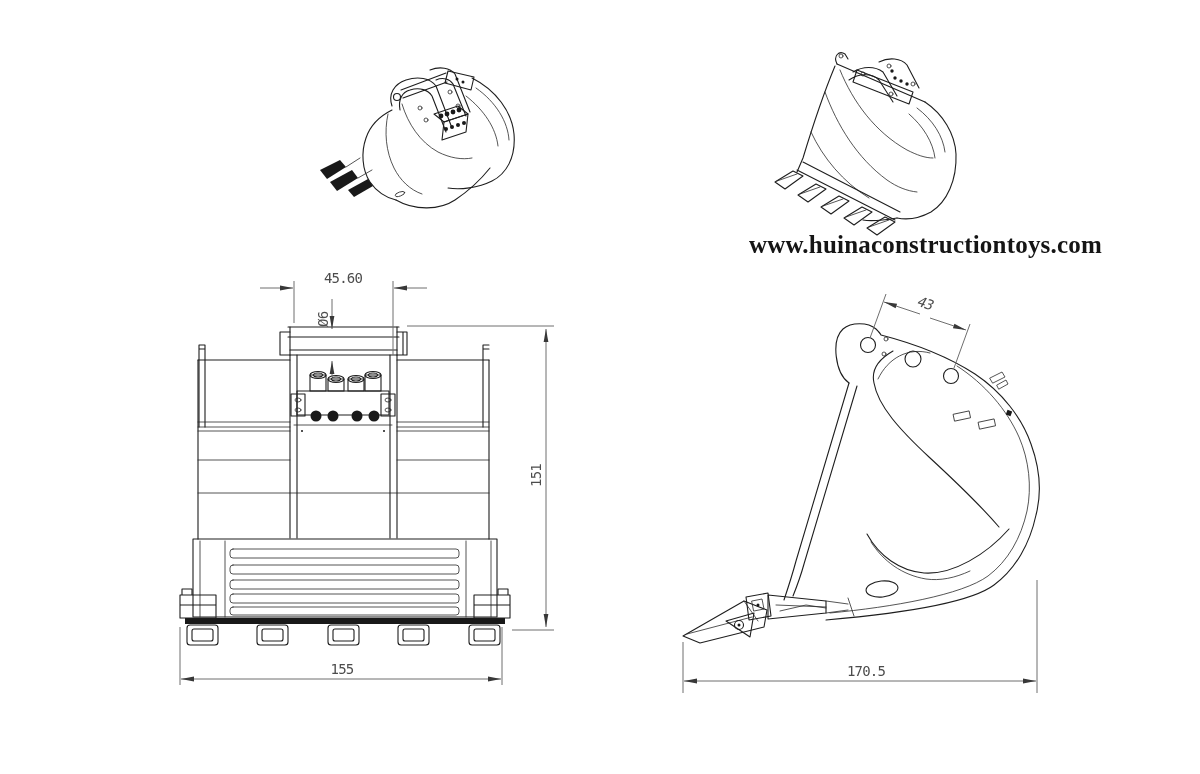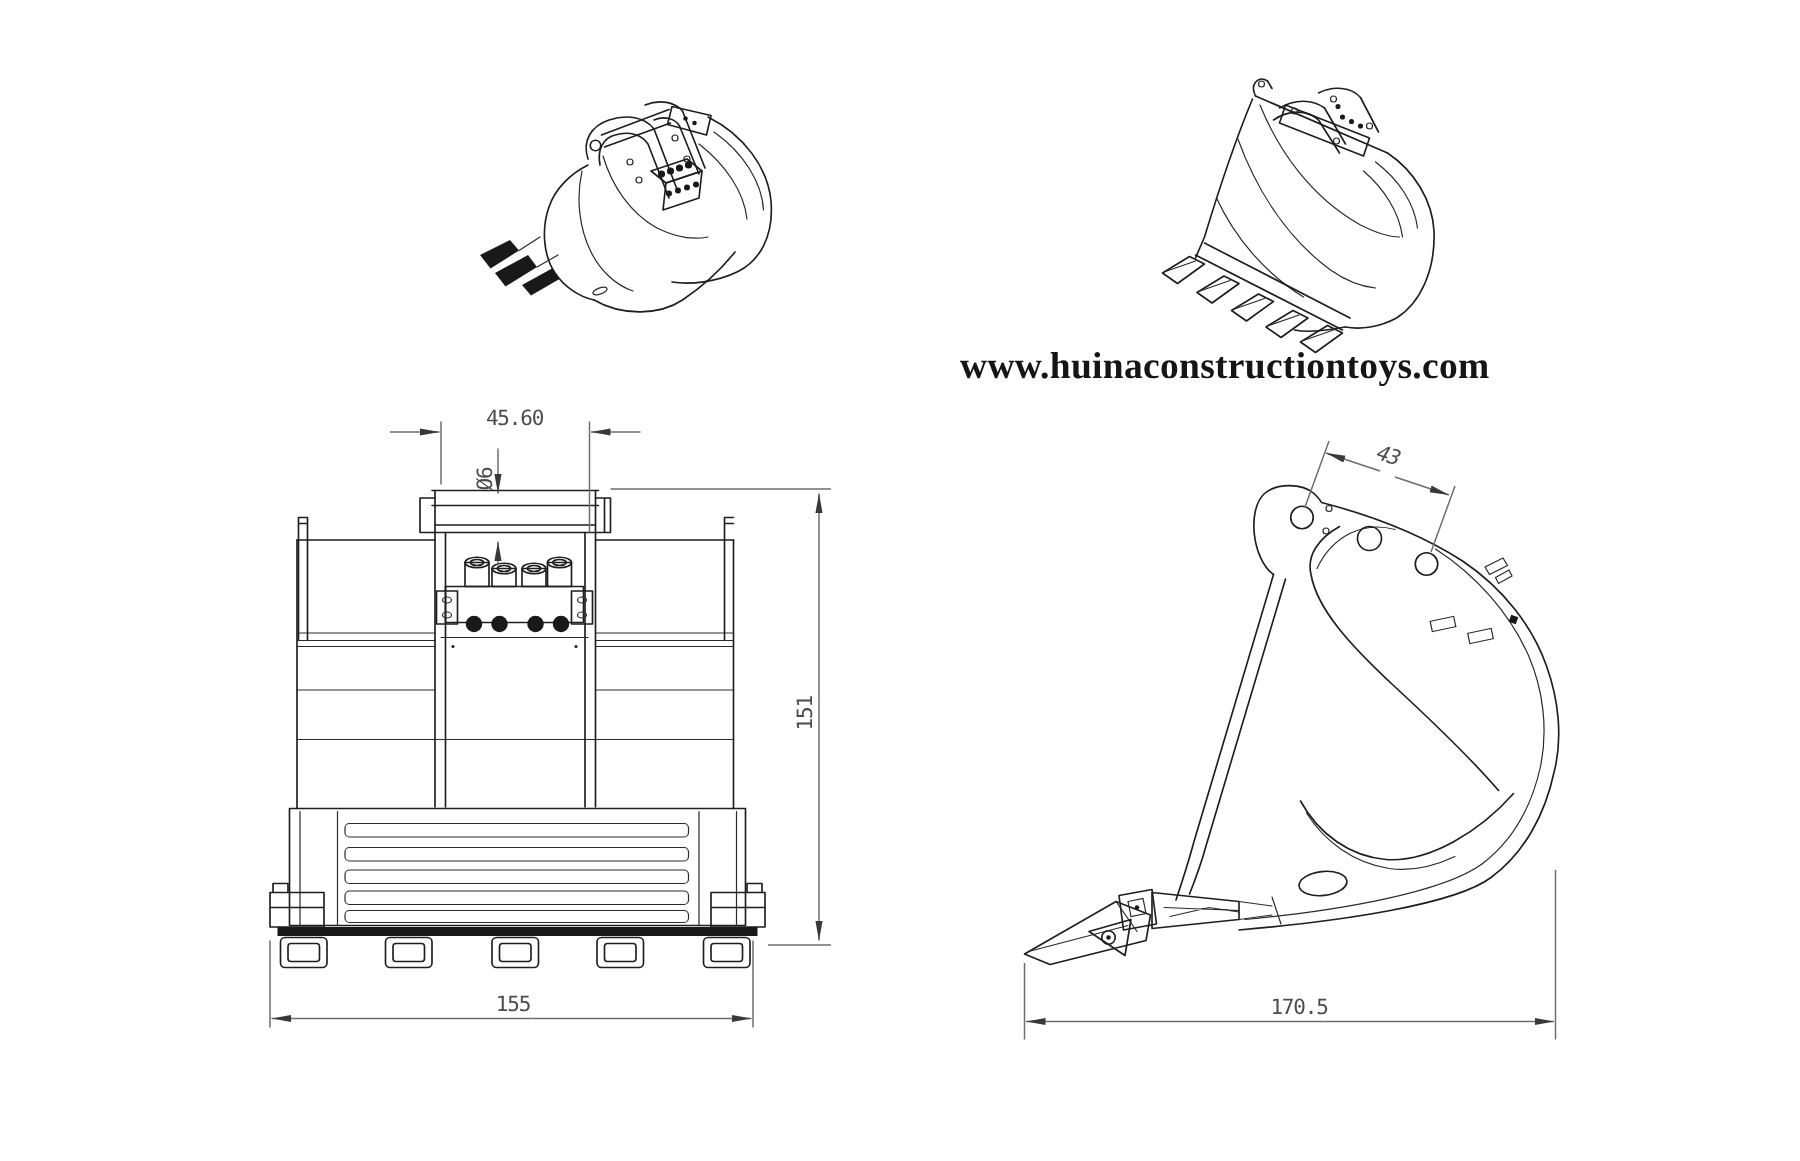--- a/index.html
+++ b/index.html
@@ -1,19 +1,19 @@
 <!DOCTYPE html>
 <html><head>
 <meta charset="utf-8">
 <style>
   html,body{margin:0;padding:0;background:#ffffff;}
   #stage{position:relative;width:1200px;height:774px;background:#ffffff;overflow:hidden;
          font-family:"Liberation Sans",sans-serif;}
   .panel{position:absolute;}
-  #url-banner{position:absolute;left:640px;top:231px;width:462px;text-align:left;
+  #url-banner{position:absolute;left:640px;top:231px;width:462px;text-align:right;
               font-family:"Liberation Serif",serif;font-weight:700;font-size:25px;
               color:#151515;letter-spacing:0.2px;white-space:nowrap;}
   
   .part{stroke:#1e1e1e;stroke-width:1.1;fill:none;stroke-linecap:round;stroke-linejoin:round;}
   .part-thin{stroke:#2a2a2a;stroke-width:0.8;fill:none;stroke-linecap:round;}
   .part-fill{fill:#191919;stroke:none;}
   .dim{stroke:#6e6e6e;stroke-width:1;fill:none;}
   .dimtxt{fill:#4c4c4c;font-family:"DejaVu Sans Mono",monospace;font-size:14px;letter-spacing:-0.8px;}
   .dimtxt.it{font-style:italic;}
 </style>

